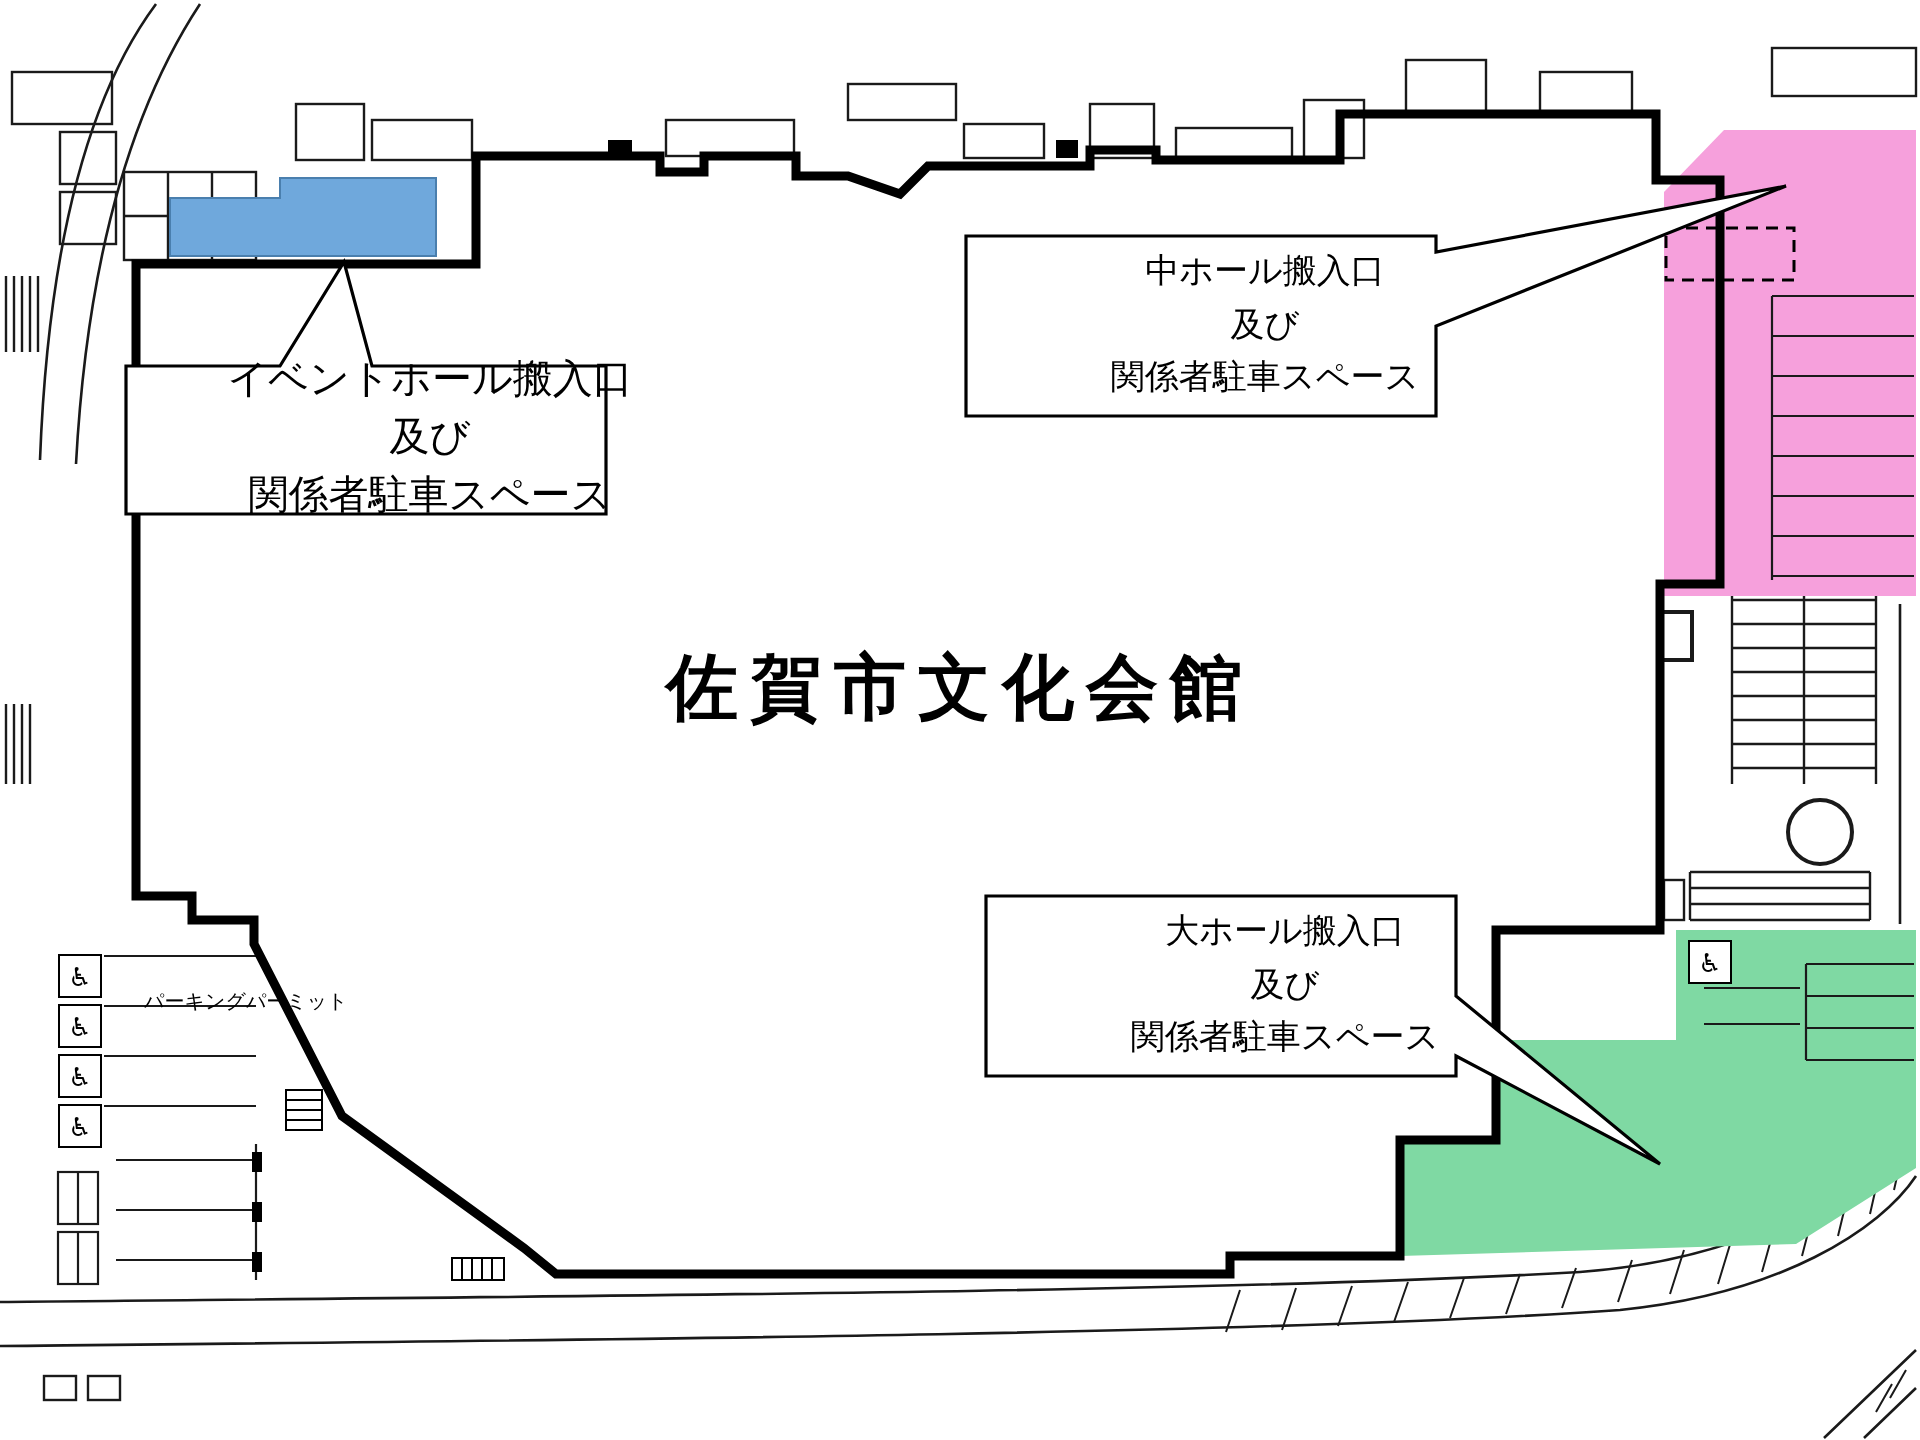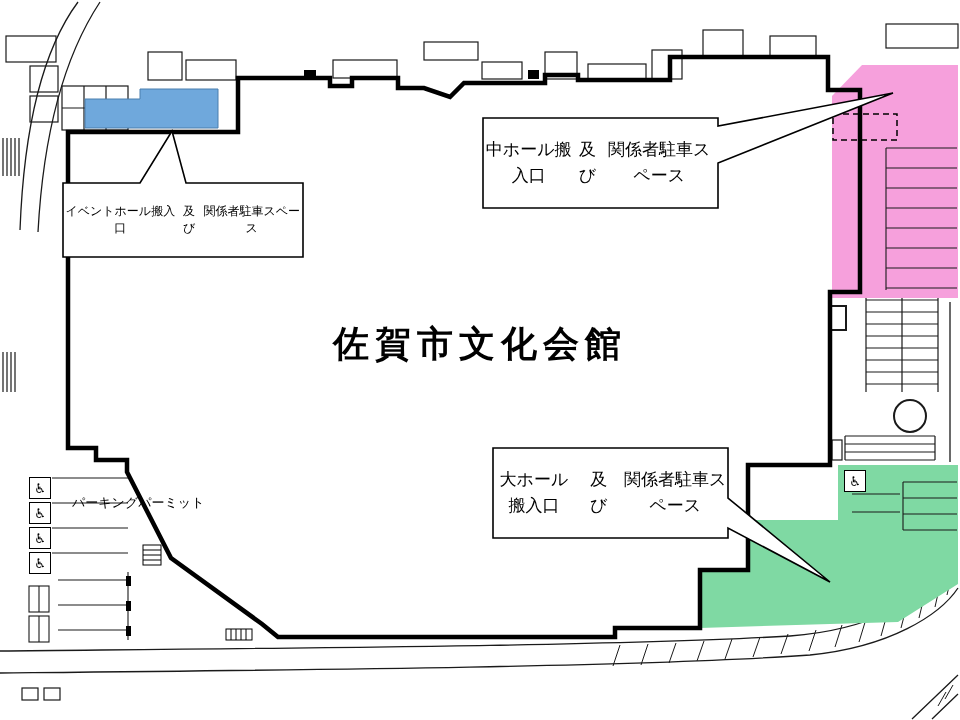--- a/index.html
+++ b/index.html
@@ -1,24 +1,24 @@
 <!DOCTYPE html>
 <html><head>
 <meta charset="utf-8">
 <style>
   html,body{margin:0;padding:0;background:#fff;}
   #stage{position:relative;width:960px;height:720px;background:#fff;overflow:hidden;
          font-family:"Liberation Sans","DejaVu Sans",sans-serif;color:#000;}
   #mapsvg{position:absolute;left:0;top:0;width:960px;height:720px;}
   .abs{position:absolute;}
   .title{font-size:36px;font-weight:700;letter-spacing:6px;text-align:center;white-space:nowrap;margin-top:20px;}
-  .callout-text{display:flex;flex-direction:row;justify-content:center;align-items:center;
-                text-align:center;font-size:17px;line-height:1.55;}
-  .callout-text.small{font-size:12px;line-height:1.45;}
-  .pp-label{font-size:13px;white-space:nowrap;}
+  .callout-text{display:flex;flex-direction:column;justify-content:center;align-items:center;
+                text-align:center;font-size:17px;line-height:1.55;margin-left:32px;}
+  .callout-text.small{font-size:20px;line-height:1.45;font-family:Liberation Mono, monospace;}
+  .pp-label{font-size:10px;white-space:nowrap;}
   .wc{width:20px;height:20px;border:1px solid #000;background:#fff;display:flex;
       align-items:center;justify-content:center;font-size:13px;line-height:1;}
 </style>
 </head>
 <body>
 
 <div id="stage">
 
   <svg id="mapsvg" viewBox="0 0 960 720">
 
@@ -110,21 +110,21 @@
     <span>及び</span>
     <span>関係者駐車スペース</span>
   </div>
 
   <div class="abs callout-text" style="left:483px;top:120px;width:235px;height:86px;">
     <span>中ホール搬入口</span>
     <span>及び</span>
     <span>関係者駐車スペース</span>
   </div>
 
-  <div class="abs callout-text" style="left:493px;top:450px;width:235px;height:86px;gap:12px;">
+  <div class="abs callout-text" style="left:493px;top:450px;width:235px;height:86px;">
     <span>大ホール搬入口</span>
     <span>及び</span>
     <span>関係者駐車スペース</span>
   </div>
 
   <div class="abs pp-label" style="left:72px;top:494px;">パーキングパーミット</div>
 
   <div class="abs wc" style="left:29px;top:477px;">♿</div>
   <div class="abs wc" style="left:29px;top:502px;">♿</div>
   <div class="abs wc" style="left:29px;top:527px;">♿</div>

